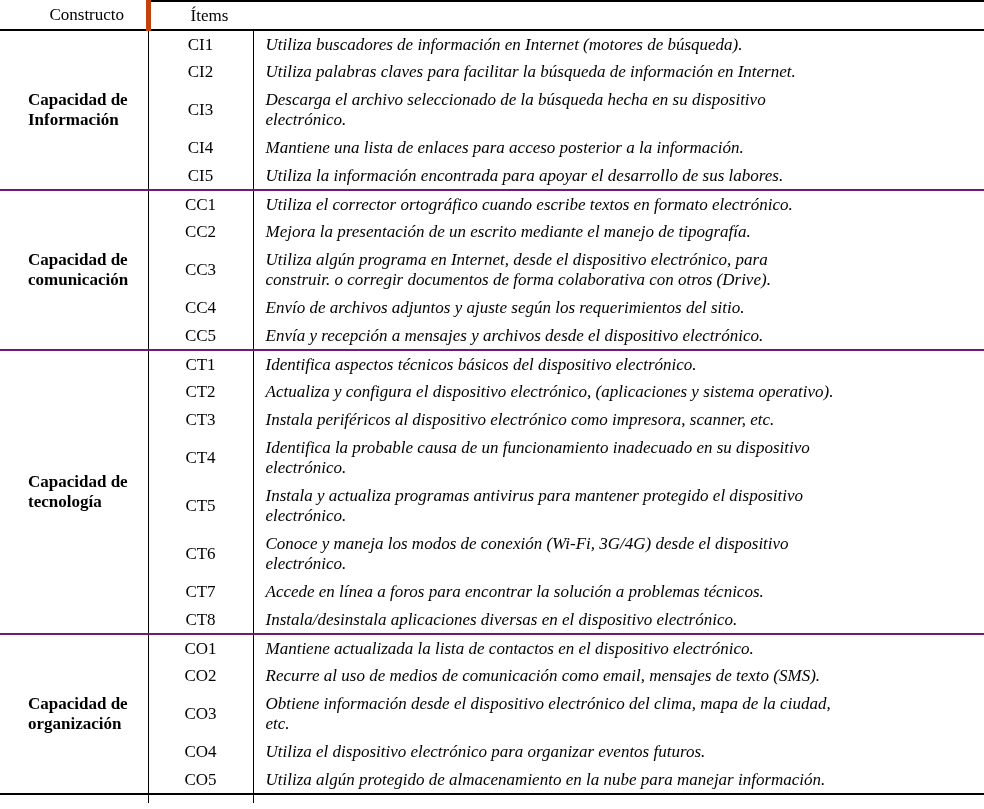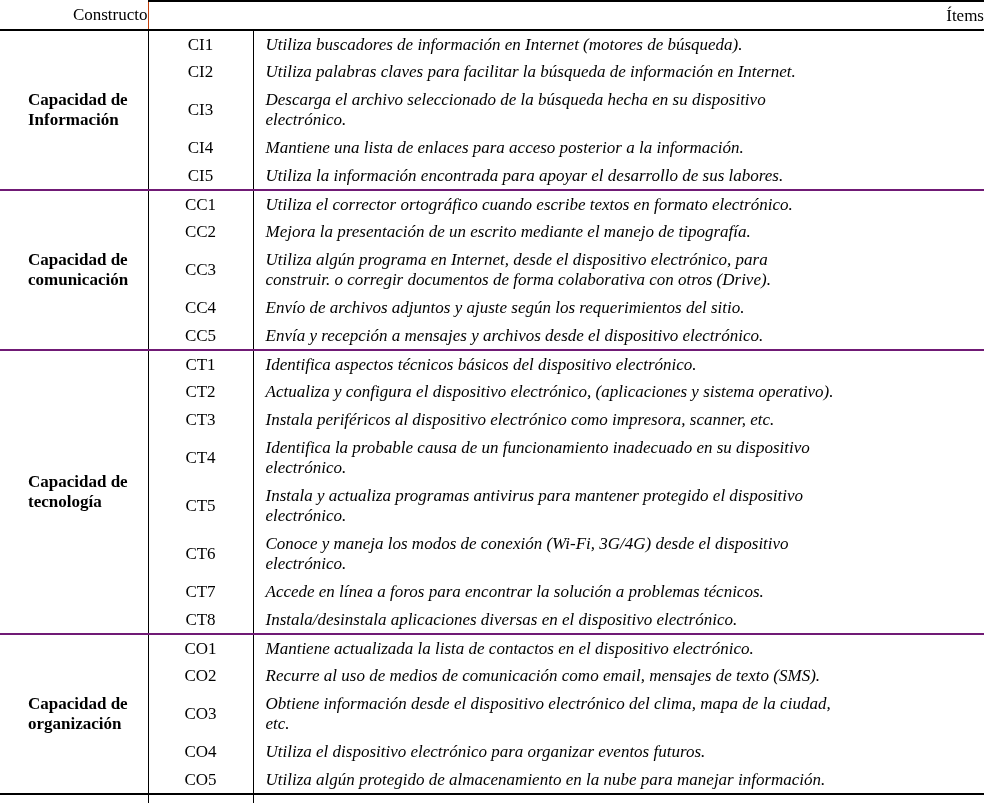--- a/index.html
+++ b/index.html
@@ -24,27 +24,27 @@
   col.c-item { width: 731px; }
 
   thead tr { height: 29px; }
   thead th {
     font-weight: normal;
     border-bottom: 2px solid #000;
     vertical-align: middle;
     padding: 0;
   }
   th.h-constructo {
-    text-align: right;
+    text-align: center;
     padding-left: 28px;
-    border-right: 1px solid #c2410c;
+    border-right: 5px solid #c2410c;
     margin-top: 17px;
   }
   th.h-items {
-    text-align: right;
+    text-align: left;
     padding-left: 40px;
     border-top: 2px solid #000;
   }
 
   td { padding: 0; vertical-align: middle; }
   td.constructo {
     border-right: 1px solid #000;
     padding-left: 28px;
     white-space: pre-line;
     vertical-align: middle;

